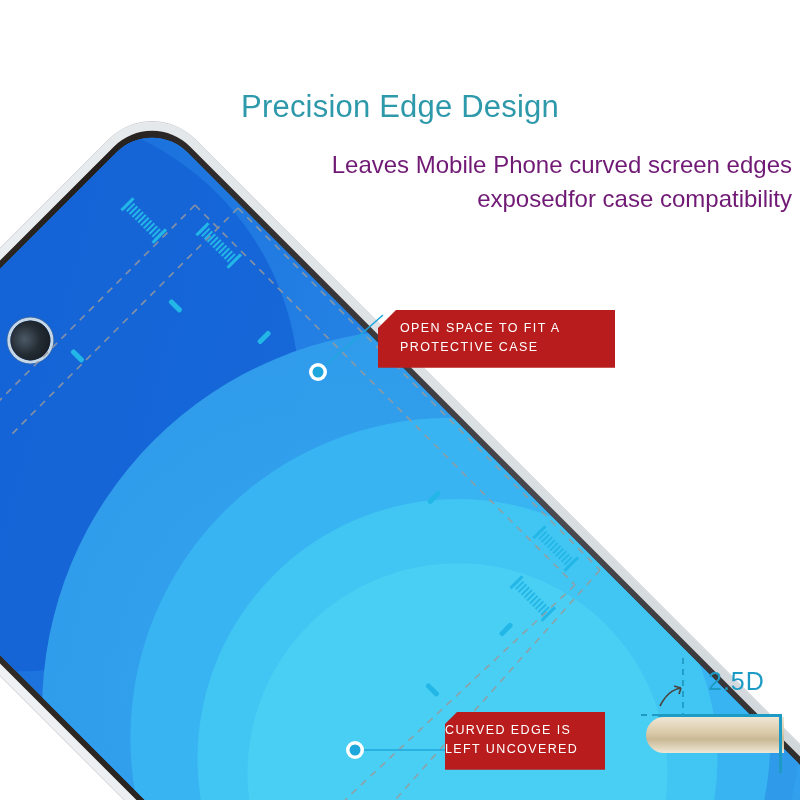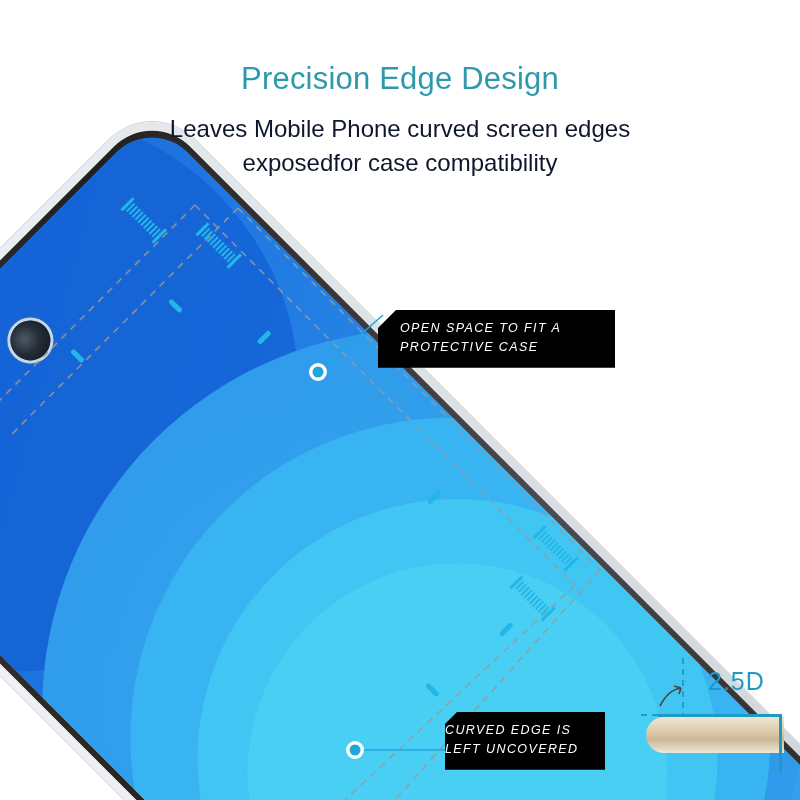--- a/index.html
+++ b/index.html
@@ -19,34 +19,35 @@
   
   #header {
     position: absolute;
     top: 0; left: 0;
     width: 800px;
     text-align: center;
     z-index: 40;
   }
   #title {
     margin: 0;
-    padding-top: 60px;
+    padding-top: 88px;
     font-size: 31px;
     font-weight: 400;
     letter-spacing: 0.2px;
     color: #2e99ab;
     line-height: 1.2;
   }
   #subtitle {
-    margin: 0;
+    margin: 8px;
     padding-top: 15px;
     font-size: 24px;
     font-weight: 400;
-    color: #0f172a;
+    color: #701a75;
     line-height: 1.42;
+    text-align: right;
   }
 
   
   #phone-wrap {
     position: absolute;
     left: -140px;
     top: 170px;
     width: 700px;
     height: 700px;
     z-index: 10;
@@ -150,29 +151,28 @@
     left: 0; top: 0;
     width: 800px; height: 800px;
     z-index: 20;
     pointer-events: none;
   }
 
   
   .callout {
     position: absolute;
     z-index: 30;
-    background: #000000;
+    background: #b91c1c;
     color: #ffffff;
     font-size: 12.5px;
     letter-spacing: 1.4px;
     line-height: 1.55;
     font-weight: 400;
     padding: 9px 14px 10px 22px;
     white-space: pre-line;
-    font-style: italic;
   }
   #callout-open {
     left: 378px;
     top: 310px;
     width: 201px;
     clip-path: polygon(18px 0, 100% 0, 100% 100%, 0 100%, 0 18px);
   }
   #callout-curved {
     left: 445px;
     top: 712px;

